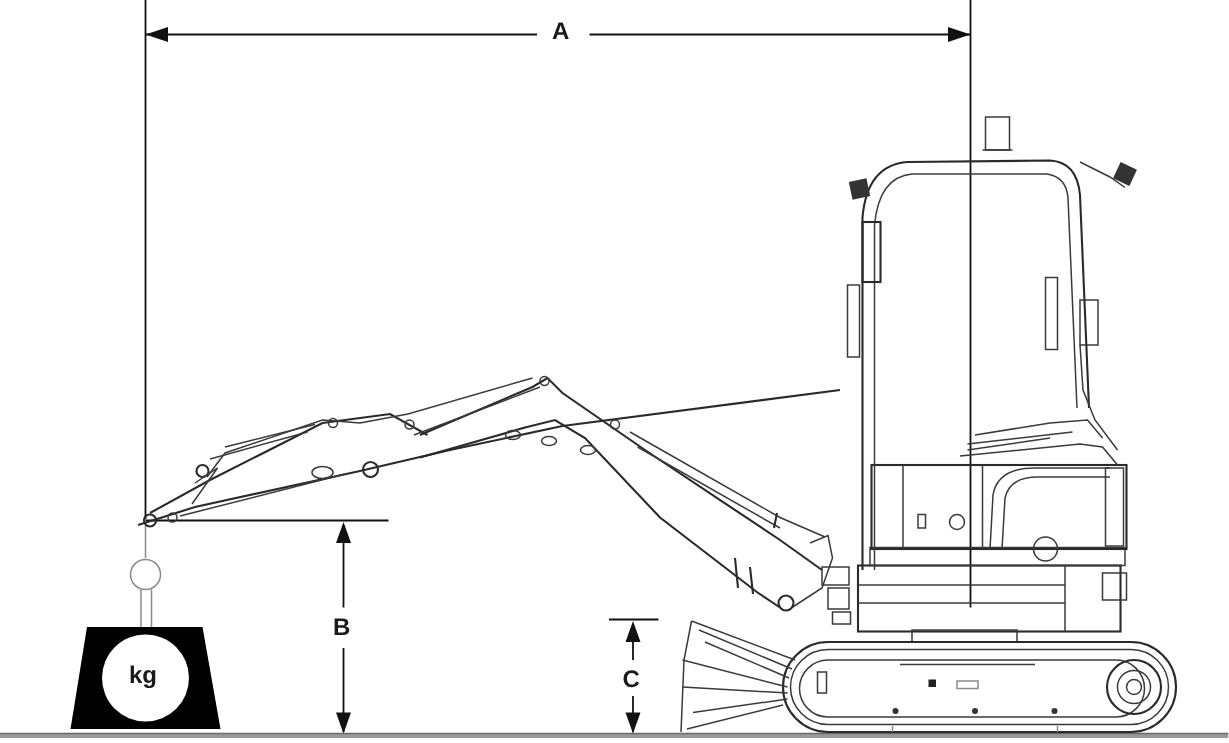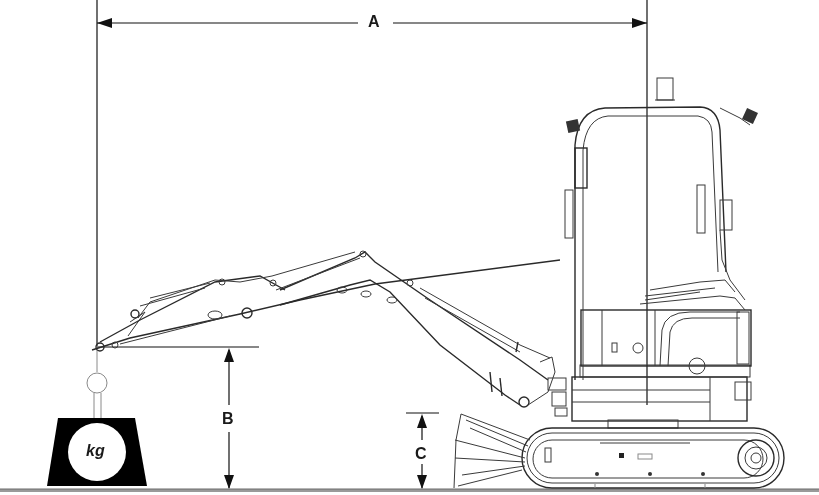--- a/index.html
+++ b/index.html
@@ -2,21 +2,21 @@
 <html><head>
 <meta charset="utf-8">
 <style>
   html, body { margin: 0; padding: 0; background: #ffffff; }
   body { width: 819px; height: 495px; overflow: hidden; position: relative; font-family: "Liberation Sans", sans-serif; }
   #canvas { position: absolute; left: 0; top: 0; width: 819px; height: 495px; }
   .label { position: absolute; font-family: "Liberation Sans", sans-serif; font-weight: bold; color: #1a1a1a; background: #fff; line-height: 1; }
   #label-a { left: 364px; top: 14px; font-size: 16px; padding: 0 4px; }
   #label-b { left: 222px; top: 409px; font-size: 16px; padding: 2px 0; }
   #label-c { left: 415px; top: 444px; font-size: 16px; padding: 2px 0; }
-  #label-kg { left: 86px; top: 443px; font-size: 16px; background: transparent; color: #1a1a1a; font-style: italic; }
+  #label-kg { left: 86px; top: 443px; font-size: 16px; background: transparent; color: #1a1a1a; }
   .thin { stroke: #3a3a3a; stroke-width: 1; fill: none; }
   .med { stroke: #2a2a2a; stroke-width: 1.4; fill: none; }
   .light { stroke: #8a8a8a; stroke-width: 1; fill: none; }
   .dim { stroke: #111; stroke-width: 1.2; fill: none; }
 </style>
 </head>
 <body>
 
 <svg id="canvas" viewBox="0 0 819 495" xmlns="http://www.w3.org/2000/svg">
 

